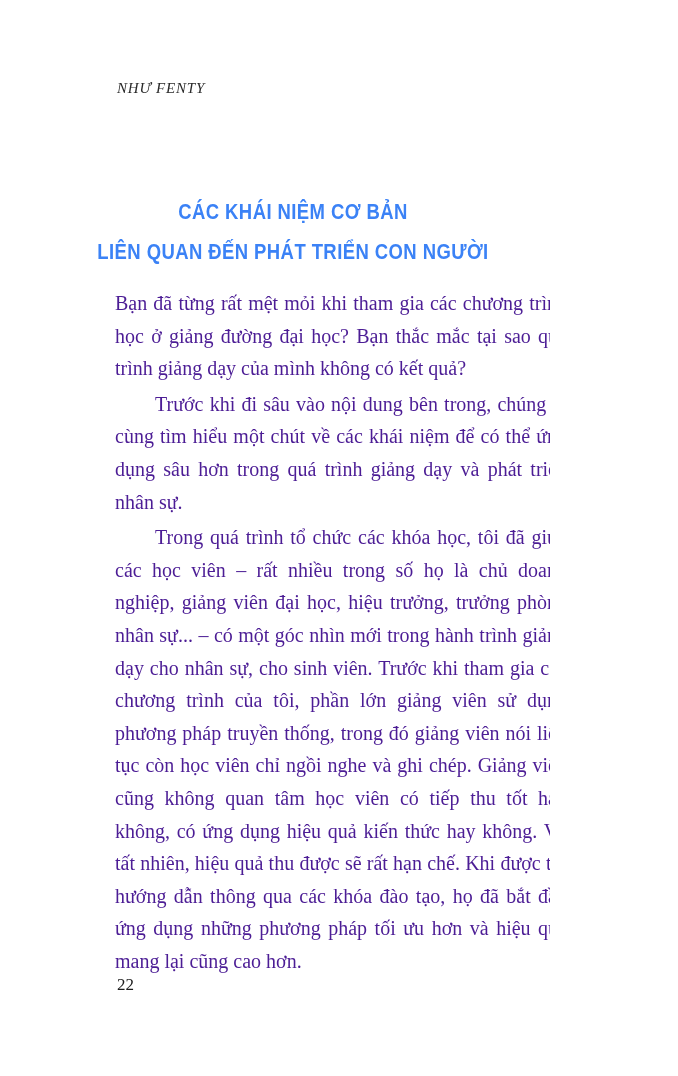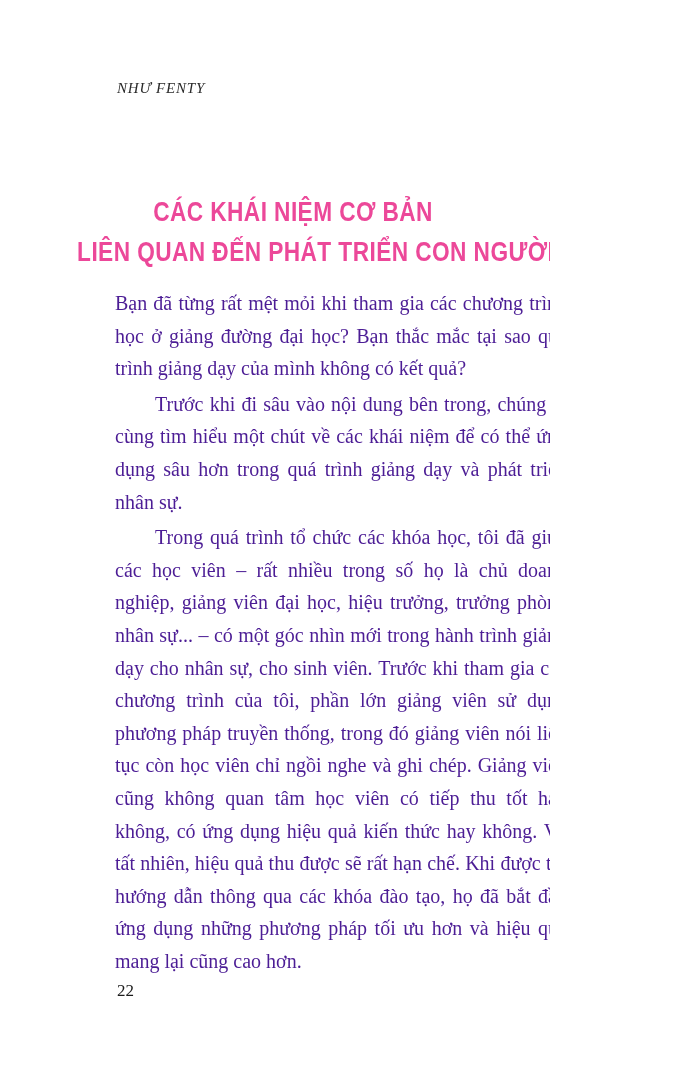--- a/index.html
+++ b/index.html
@@ -27,23 +27,23 @@
     white-space: nowrap;
   }
   .chapter-title {
     position: absolute;
     top: 192px;
     left: 0;
     right: 0;
     text-align: center;
     font-family: "Liberation Sans", sans-serif;
     font-weight: 700;
-    font-size: 27px;
+    font-size: 22px;
     line-height: 40px;
-    color: #ec4899;
+    color: #3b82f6;
     margin-left: 36px;
   }
   .chapter-title .title-line {
     display: block;
     transform: scaleX(0.84);
     transform-origin: 50% 50%;
     letter-spacing: 0.5px;
     white-space: nowrap;
   }
   .body-text {
@@ -61,21 +61,20 @@
   }
   .body-text p.indented {
     text-indent: 40px;
   }
   .page-number {
     position: absolute;
     left: 117px;
     top: 975px;
     font-size: 17px;
     color: #1b1b1b;
-    margin-top: 6px;
   }
 </style>
 </head>
 <body>
 
 <div class="page">
 
   <div class="running-header">NHƯ FENTY</div>
 
   <div class="chapter-title">

